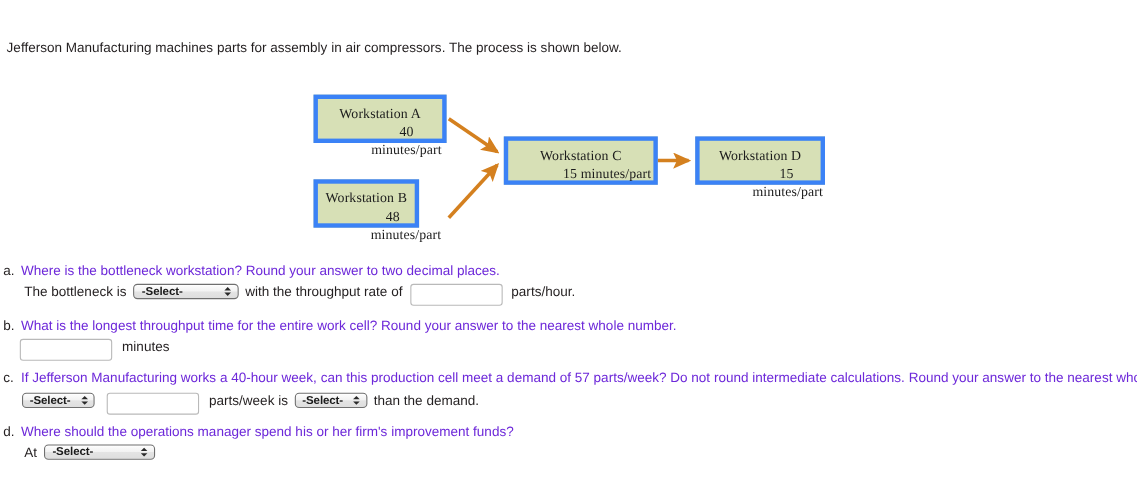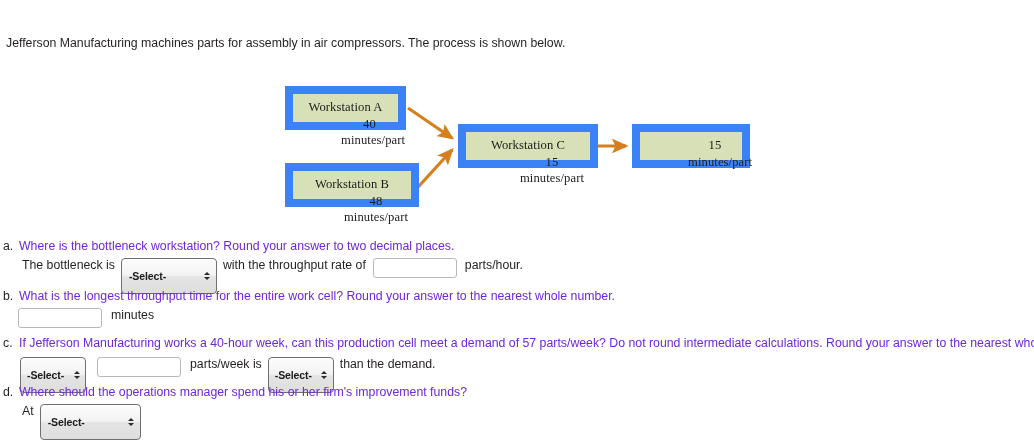--- a/index.html
+++ b/index.html
@@ -32,34 +32,34 @@
     position: absolute;
     left: 0;
     top: 78px;
     width: 1034px;
     height: 135px;
   }
   .diagram svg { display: block; }
   .ws-box {
     position: absolute;
     background: #d7e0b6;
-    border: 8px solid #3b82f6;
+    border: 4px solid #3b82f6;
     box-sizing: border-box;
     text-align: center;
     font-family: "Liberation Serif", serif;
     color: #1c1c1c;
     line-height: 1.32;
     padding-top: 5px;
     letter-spacing: 0.1px;
   }
   .ws-box .ws-name { font-size: 12.6px; }
   .ws-box .ws-rate { font-size: 12.6px; margin-left: 48px; }
 
   #ws-a { left: 285px; top: 86px;  width: 121px; height: 44px; }
-  #ws-b { left: 285px; top: 163px; width: 134px; height: 44px; }
+  #ws-b { left: 285px; top: 163px; width: 96px; height: 44px; }
   #ws-c { left: 458px; top: 124px; width: 140px; height: 44px; }
   #ws-d { left: 632px; top: 124px; width: 118px; height: 44px; }
 
   
   .q {
     position: absolute;
     left: 0;
     width: 1034px;
   }
   .q-letter {
@@ -83,21 +83,21 @@
     font-size: 12.3px;
   }
   .q-answer > * { flex: none; }
   .sp { display: inline-block; }
 
   
   .sel {
     display: inline-flex;
     align-items: center;
     justify-content: flex-start;
-    height: 36px;
+    height: 14px;
     box-sizing: border-box;
     padding: 0 16px 0 7px;
     border: 1px solid #6f6f6f;
     border-radius: 4px;
     background: linear-gradient(to bottom, #fdfdfd 0%, #f2f2f2 48%, #e4e4e4 52%, #dedede 100%);
     box-shadow: 0 1px 0 rgba(255,255,255,0.7) inset;
     font-family: "Liberation Sans", sans-serif;
     font-size: 10.5px;
     font-weight: bold;
     color: #1b1b1b;
@@ -171,20 +171,21 @@
 </div>
 <div class="ws-box" id="ws-b">
   <div class="ws-name">Workstation B</div>
   <div class="ws-rate">48 minutes/part</div>
 </div>
 <div class="ws-box" id="ws-c">
   <div class="ws-name">Workstation C</div>
   <div class="ws-rate">15 minutes/part</div>
 </div>
 <div class="ws-box" id="ws-d">
+  <div class="ws-name">Workstation D</div>
   <div class="ws-rate">15 minutes/part</div>
 </div>
 
 <div class="q">
   <div class="q-letter" style="top:239px;">a.</div>
   <div class="q-text" style="top:239px;">Where is the bottleneck workstation? Round your answer to two decimal places.</div>
 
   <div class="q-answer" style="top:258px;">
     <span>The bottleneck is</span>
     <span class="sp" style="width:6px;"></span>

